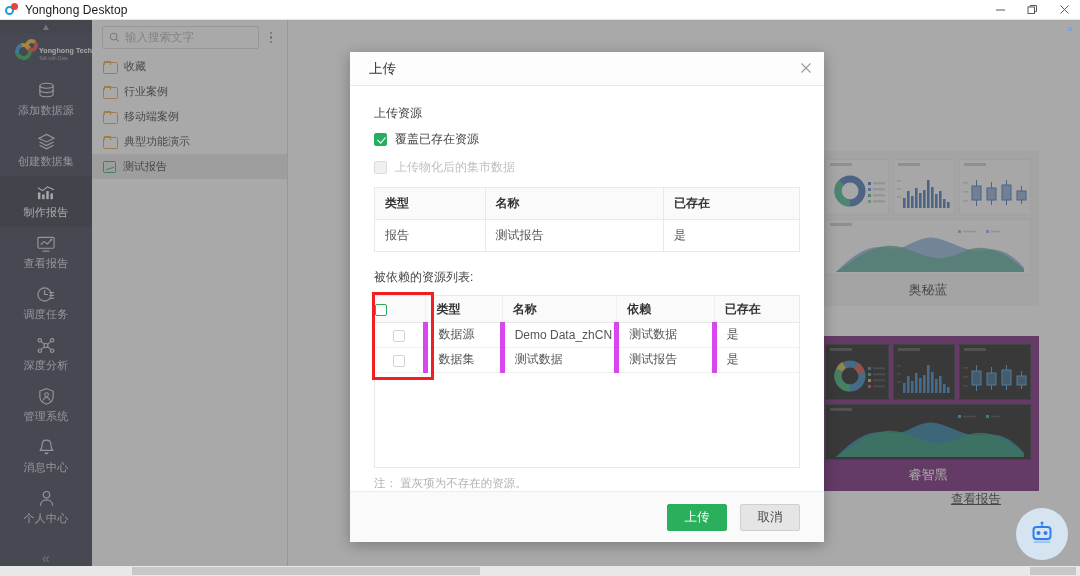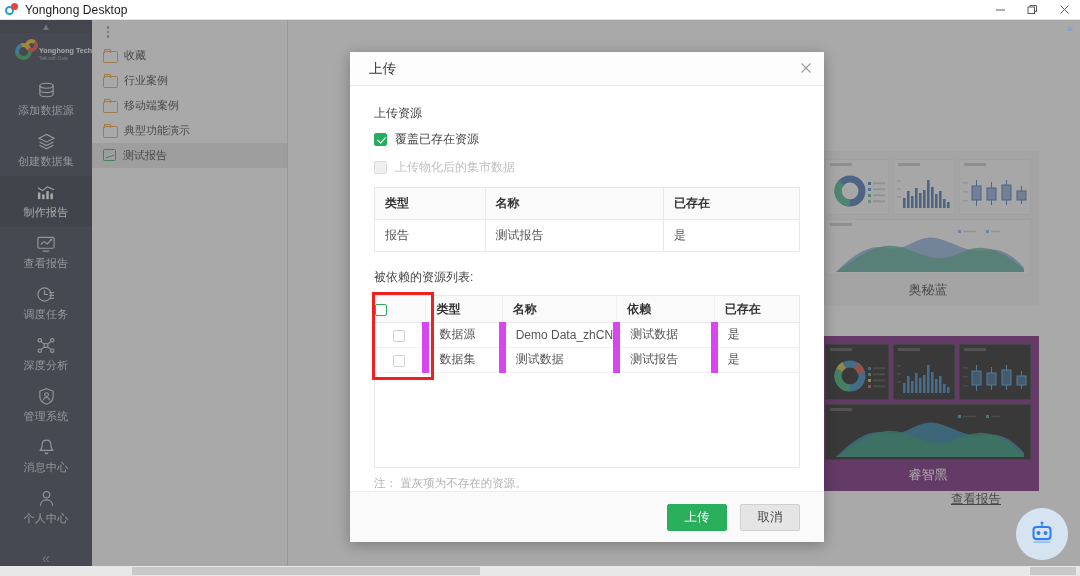--- a/index.html
+++ b/index.html
@@ -124,21 +124,21 @@
   table.t td { font-size:12px; color:#555; padding:7px 0 7px 10px; border:1px solid #e9e9e9;
       border-top:none; height:27px; }
   .tbl-wrap { border:0; }
 
   .dep-label { font-size:12px; color:#444; margin:17px 0 9px 0; }
   .dep-outer { border:1px solid #e9e9e9; height:173px; position:relative; }
   table.t2 { width:100%; border-collapse:collapse; table-layout:fixed; }
   table.t2 th { background:#fafafa; font-size:12px; color:#333; font-weight:bold; text-align:left;
       padding:0 0 0 10px; border-bottom:1px solid #e9e9e9; border-right:1px solid #efefef; height:26px;}
   table.t2 td { font-size:12px; color:#555; padding:0 0 0 10px; border-bottom:1px solid #f0f0f0;
-      border-right:7px solid #d946ef; height:25px; }
+      border-right:5px solid #d946ef; height:25px; }
   table.t2 th:last-child, table.t2 td:last-child { border-right:none; }
   .cbcell { padding-left:0 !important; text-align:center; }
   .cb-sm { width:12px; height:12px; border:1px solid #d2d2d2; border-radius:2px; background:#fff;
       display:inline-block; vertical-align:middle; }
   .cb-sm.focus { border:1.5px solid #2aa95b; }
 
   .redbox { position:absolute; left:-3px; top:-4px; width:62px; height:88px;
       border:3px solid #f02020; pointer-events:none; z-index:5; }
 
   .note { font-size:11.5px; color:#b3b3b3; margin-top:8px; }
@@ -304,20 +304,29 @@
           </svg>
       </span>
       <span class="lb">个人中心</span>
     </div>
 
     <div class="rail-collapse">«</div>
   </div>
 
   <div class="treepanel">
     <div class="searchrow">
+      <div class="searchbox">
+        <span>
+          <svg width="11" height="11" viewBox="0 0 12 12">
+              <circle cx="5" cy="5" r="3.6" fill="none" stroke="#9a9a9a" stroke-width="1.1"></circle>
+              <line x1="7.7" y1="7.7" x2="10.6" y2="10.6" stroke="#9a9a9a" stroke-width="1.1"></line>
+            </svg>
+        </span>
+        <span class="ph">输入搜索文字</span>
+      </div>
       <div class="kebab">
           <i></i>
           <i></i>
           <i></i>
         </div>
     </div>
 
     <div class="tree-item">
       <span class="folder-ic"></span>
       <span>收藏</span>

